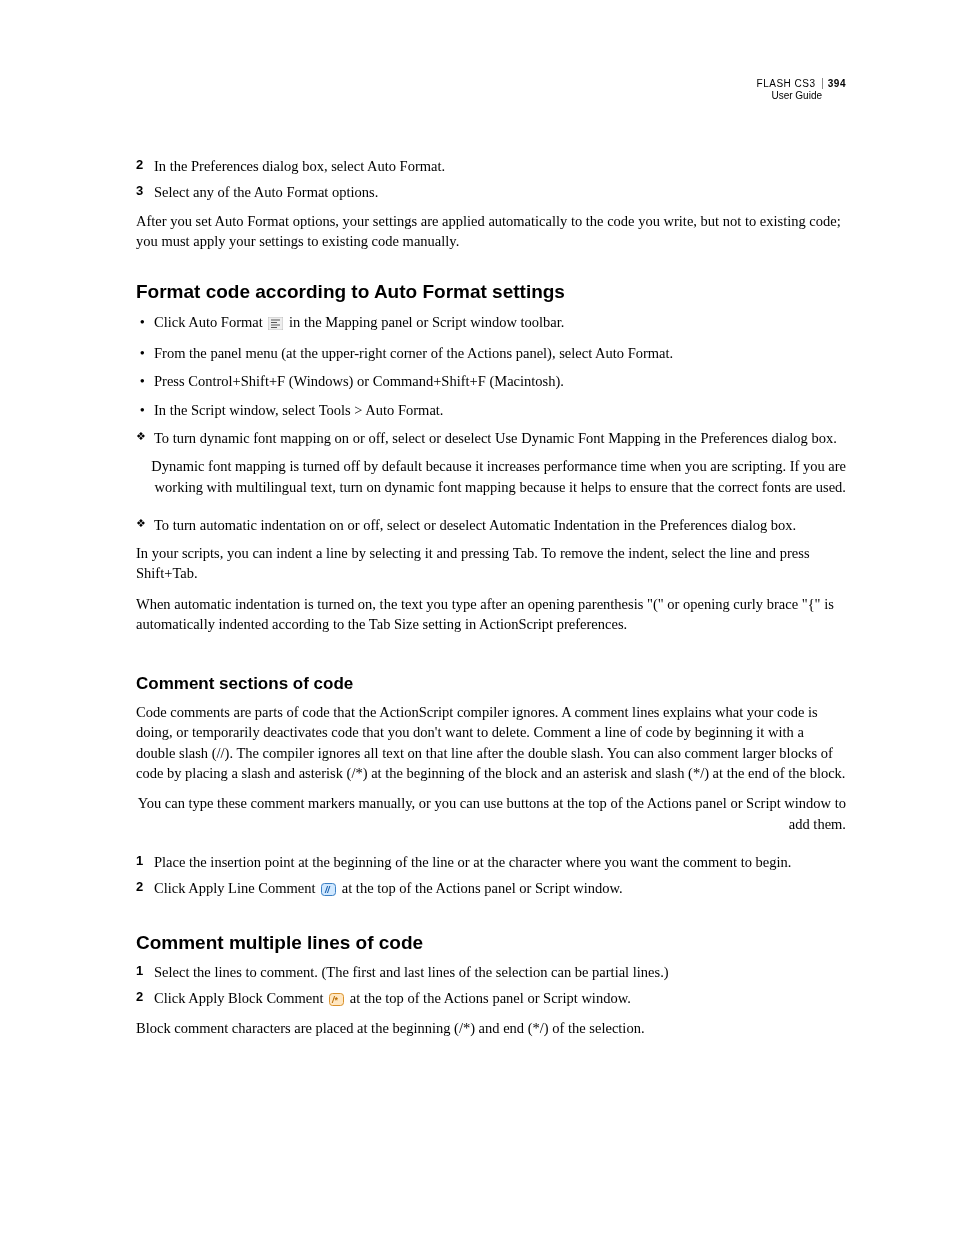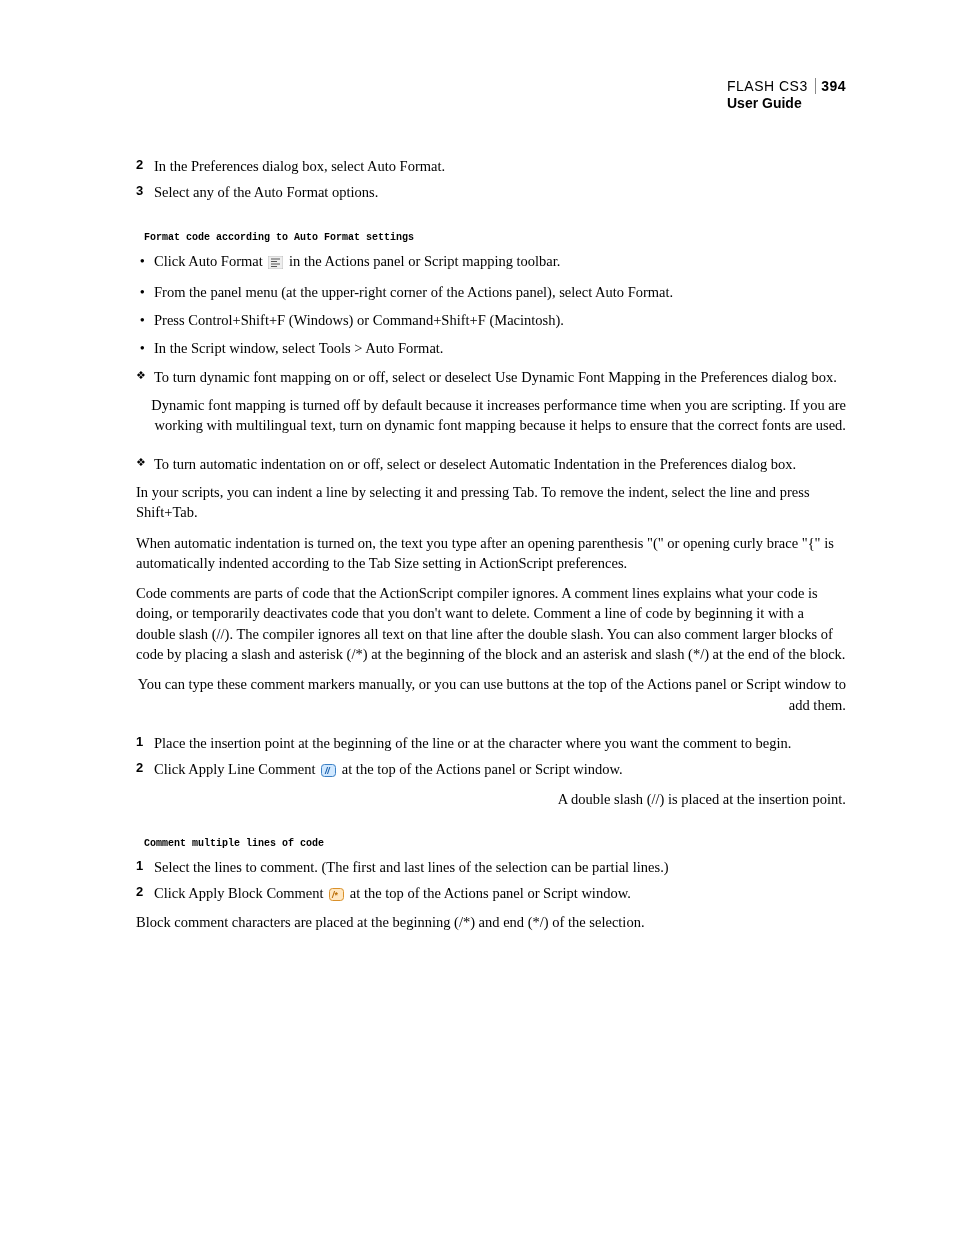--- a/index.html
+++ b/index.html
@@ -15,37 +15,37 @@
     width: 954px;
     height: 1235px;
     position: relative;
     box-sizing: border-box;
     padding: 78px 108px 60px 136px;
   }
   .header {
     position: absolute;
     top: 78px;
     right: 108px;
-    text-align: left;
+    text-align: right;
     font-family: "Myriad Pro", "Helvetica Neue", Arial, sans-serif;
-    font-size: 14px;
+    font-size: 10px;
     line-height: 1.2;
     margin-left: 40px;
   }
   .header .title-line {
     letter-spacing: 0.5px;
   }
   .header .page-num {
     font-weight: bold;
     border-left: 1px solid #888;
     padding-left: 5px;
     margin-left: 3px;
   }
   .header .subtitle {
-    font-weight: bold;
+    font-weight: normal;
     padding-right: 24px;
   }
   .content {
     margin-top: 78px;
   }
   .step {
     display: flex;
     margin-bottom: 6px;
   }
   .step-num {
@@ -59,24 +59,24 @@
     flex: 1;
   }
   p {
     margin: 0 0 10px 0;
   }
   .para-after-steps {
     margin-top: 8px;
     margin-bottom: 18px;
   }
   h3 {
-    font-family: Liberation Mono, monospace;
-    font-weight: bold;
-    font-size: 10px;
-    margin: 28px 0 6px 8px;
+    font-family: Liberation Sans, sans-serif;
+    font-weight: bold;
+    font-size: 19px;
+    margin: 28px 0 6px 0;
   }
   h2 {
     font-family: "Myriad Pro", "Helvetica Neue", Arial, sans-serif;
     font-weight: bold;
     font-size: 17px;
     margin: 38px 0 6px 0;
   }
   .bullet {
     display: flex;
     margin-bottom: 8px;
@@ -117,33 +117,34 @@
 
     <div class="step">
       <div class="step-num">2</div>
       <div class="step-text">In the Preferences dialog box, select Auto Format.</div>
     </div>
     <div class="step">
       <div class="step-num">3</div>
       <div class="step-text">Select any of the Auto Format options.</div>
     </div>
 
+    <p class="para-after-steps">After you set Auto Format options, your settings are applied automatically to the code you write, but not to existing code; you must apply your settings to existing code manually.</p>
 
     <h3>Format code according to Auto Format settings</h3>
 
     <div class="bullet">
       <div class="bullet-mark">&nbsp;•</div>
       <div class="bullet-text">
         <span>Click Auto Format </span><span class="icon"><svg width="15" height="13">
               <rect x="0" y="0" width="15" height="13" fill="#eee" stroke="#999" stroke-width="0.5"></rect>
               <line x1="3" y1="3" x2="12" y2="3" stroke="#555" stroke-width="1"></line>
               <line x1="3" y1="5.5" x2="9" y2="5.5" stroke="#555" stroke-width="1"></line>
               <line x1="3" y1="8" x2="12" y2="8" stroke="#555" stroke-width="1"></line>
               <line x1="3" y1="10.5" x2="9" y2="10.5" stroke="#555" stroke-width="1"></line>
-            </svg></span><span> in the Actions panel or Script mapping toolbar.</span>
+            </svg></span><span> in the Mapping panel or Script window toolbar.</span>
       </div>
     </div>
     <div class="bullet">
       <div class="bullet-mark">&nbsp;•</div>
       <div class="bullet-text">From the panel menu (at the upper-right corner of the Actions panel), select Auto Format.</div>
     </div>
     <div class="bullet">
       <div class="bullet-mark">&nbsp;•</div>
       <div class="bullet-text">Press Control+Shift+F (Windows) or Command+Shift+F (Macintosh).</div>
     </div>
@@ -158,37 +159,37 @@
     </div>
     <p class="section-gap">Dynamic font mapping is turned off by default because it increases performance time when you are scripting. If you are working with multilingual text, turn on dynamic font mapping because it helps to ensure that the correct fonts are used.</p>
 
     <div class="bullet">
       <div class="bullet-mark diamond">❖</div>
       <div class="bullet-text">To turn automatic indentation on or off, select or deselect Automatic Indentation in the Preferences dialog box.</div>
     </div>
     <p>In your scripts, you can indent a line by selecting it and pressing Tab. To remove the indent, select the line and press Shift+Tab.</p>
     <p>When automatic indentation is turned on, the text you type after an opening parenthesis "(" or opening curly brace "{" is automatically indented according to the Tab Size setting in ActionScript preferences.</p>
 
+    <h2>Comment sections of code</h2>
     <p>Code comments are parts of code that the ActionScript compiler ignores. A comment lines explains what your code is doing, or temporarily deactivates code that you don't want to delete. Comment a line of code by beginning it with a double slash (//). The compiler ignores all text on that line after the double slash. You can also comment larger blocks of code by placing a slash and asterisk (/*) at the beginning of the block and an asterisk and slash (*/) at the end of the block.</p>
     <p class="section-gap">You can type these comment markers manually, or you can use buttons at the top of the Actions panel or Script window to add them.</p>
 
     <div class="step">
       <div class="step-num">1</div>
       <div class="step-text">Place the insertion point at the beginning of the line or at the character where you want the comment to begin.</div>
     </div>
     <div class="step">
       <div class="step-num">2</div>
       <div class="step-text">
         <span>Click Apply Line Comment </span><span class="icon"><svg width="15" height="13">
               <rect x="0.5" y="0.5" width="14" height="12" rx="3" fill="#d0e8ff" stroke="#3a7fc4" stroke-width="1"></rect>
               <text x="4" y="9.5" font-size="8.5" font-family="Arial" fill="#1158a6" font-style="italic" font-weight="bold">//</text>
             </svg></span><span> at the top of the Actions panel or Script window.</span>
       </div>
     </div>
-    <p class="section-gap">A double slash (//) is placed at the insertion point.</p>
 
     <h3>Comment multiple lines of code</h3>
     <div class="step">
       <div class="step-num">1</div>
       <div class="step-text">Select the lines to comment. (The first and last lines of the selection can be partial lines.)</div>
     </div>
     <div class="step">
       <div class="step-num">2</div>
       <div class="step-text">
         <span>Click Apply Block Comment </span><span class="icon"><svg width="15" height="13">

